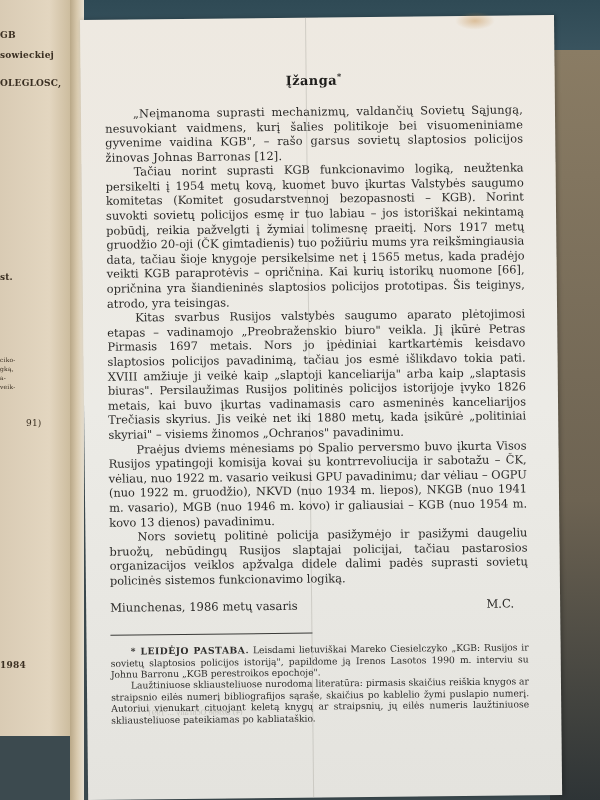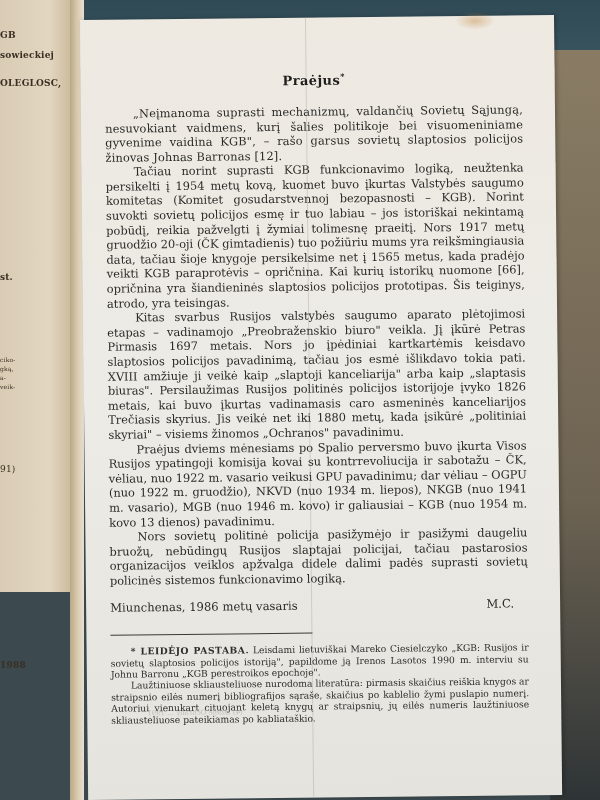--- a/index.html
+++ b/index.html
@@ -10,21 +10,21 @@
   }
   .backdrop-top {
     position: absolute; left: 0; top: 0; width: 600px; height: 60px;
     background: linear-gradient(180deg, #2f4a55 0%, #3b5560 100%);
   }
   .backdrop-right {
     position: absolute; right: 0; top: 50px; width: 50px; height: 750px;
     background: linear-gradient(180deg, #8a7c64 0%, #6d6352 60%, #2e3436 100%);
   }
   .left-page {
-    position: absolute; left: 0; top: 0; width: 82px; height: 592px;
+    position: absolute; left: 0; top: 0; width: 82px; height: 736px;
     background: linear-gradient(90deg, #d9cbb4 0%, #e3d6c0 60%, #cdbd9f 85%, #b7a584 100%);
   }
   .left-page .edge-text {
     position: absolute; left: 0; font-size: 9px; color: #3a2f22;
     font-weight: bold; white-space: nowrap; letter-spacing: 0.2px;
   }
   .left-page .edge-text.small { font-size: 6px; font-weight: normal; line-height: 9px; }
   .gutter {
     position: absolute; left: 70px; top: 0; width: 14px; height: 800px;
     background: linear-gradient(90deg, #b9a888 0%, #d8c9ad 50%, #e7e0d2 100%);
@@ -82,30 +82,30 @@
 
 <div class="left-page">
   <span class="edge-text" style="top:30px;">GB</span>
   <span class="edge-text" style="top:50px;font-weight:bold;">sowieckiej</span>
   <span class="edge-text" style="top:78px;">OLEGLOSC,</span>
   <span class="edge-text" style="top:272px;">st.</span>
   <span class="edge-text small" style="top:355px;">ciko-</span>
   <span class="edge-text small" style="top:364px;">gką,</span>
   <span class="edge-text small" style="top:373px;">a-</span>
   <span class="edge-text small" style="top:382px;">veik-</span>
-  <span class="edge-text" style="top:464px;font-weight:normal;">91)</span>
-  <span class="edge-text" style="top:660px;">1988</span>
+  <span class="edge-text" style="top:418px;font-weight:normal;padding-left:26px;">91)</span>
+  <span class="edge-text" style="top:660px;">1984</span>
 </div>
 <div class="gutter"></div>
 
 <div class="right-page">
   <div class="fold-line"></div>
   <div class="content">
     <div class="title">
-      <span>Praėjus</span><sup>*</sup>
+      <span>Įžanga</span><sup>*</sup>
     </div>
     <p class="para quote">„Neįmanoma suprasti mechanizmų, valdančių Sovietų Sąjungą, nesuvokiant vaidmens, kurį šalies politikoje bei visuomeniniame gyvenime vaidina KGB", – rašo garsus sovietų slaptosios policijos žinovas Johnas Barronas [12].</p>
     <p class="para">Tačiau norint suprasti KGB funkcionavimo logiką, neužtenka persikelti į 1954 metų kovą, kuomet buvo įkurtas Valstybės saugumo komitetas (Komitet gosudarstvennoj bezopasnosti – KGB). Norint suvokti sovietų policijos esmę ir tuo labiau – jos istoriškai nekintamą pobūdį, reikia pažvelgti į žymiai tolimesnę praeitį. Nors 1917 metų gruodžio 20-oji (ČK gimtadienis) tuo požiūriu mums yra reikšmingiausia data, tačiau šioje knygoje persikelsime net į 1565 metus, kada pradėjo veikti KGB paraprotėvis – opričnina. Kai kurių istorikų nuomone [66], opričnina yra šiandieninės slaptosios policijos prototipas. Šis teiginys, atrodo, yra teisingas.</p>
     <p class="para">Kitas svarbus Rusijos valstybės saugumo aparato plėtojimosi etapas – vadinamojo „Preobraženskio biuro" veikla. Jį įkūrė Petras Pirmasis 1697 metais. Nors jo įpėdiniai kartkartėmis keisdavo slaptosios policijos pavadinimą, tačiau jos esmė išlikdavo tokia pati. XVIII amžiuje ji veikė kaip „slaptoji kanceliarija" arba kaip „slaptasis biuras". Persilaužimas Rusijos politinės policijos istorijoje įvyko 1826 metais, kai buvo įkurtas vadinamasis caro asmeninės kanceliarijos Trečiasis skyrius. Jis veikė net iki 1880 metų, kada įsikūrė „politiniai skyriai" – visiems žinomos „Ochranos" pavadinimu.</p>
     <p class="para">Praėjus dviems mėnesiams po Spalio perversmo buvo įkurta Visos Rusijos ypatingoji komisija kovai su kontrrevoliucija ir sabotažu – ČK, vėliau, nuo 1922 m. vasario veikusi GPU pavadinimu; dar vėliau – OGPU (nuo 1922 m. gruodžio), NKVD (nuo 1934 m. liepos), NKGB (nuo 1941 m. vasario), MGB (nuo 1946 m. kovo) ir galiausiai – KGB (nuo 1954 m. kovo 13 dienos) pavadinimu.</p>
     <p class="para">Nors sovietų politinė policija pasižymėjo ir pasižymi daugeliu bruožų, nebūdingų Rusijos slaptajai policijai, tačiau pastarosios organizacijos veiklos apžvalga didele dalimi padės suprasti sovietų policinės sistemos funkcionavimo logiką.</p>
     <div class="signoff">
       <span>Miunchenas, 1986 metų vasaris</span>
       <span class="initials">M.C.</span>
     </div>

